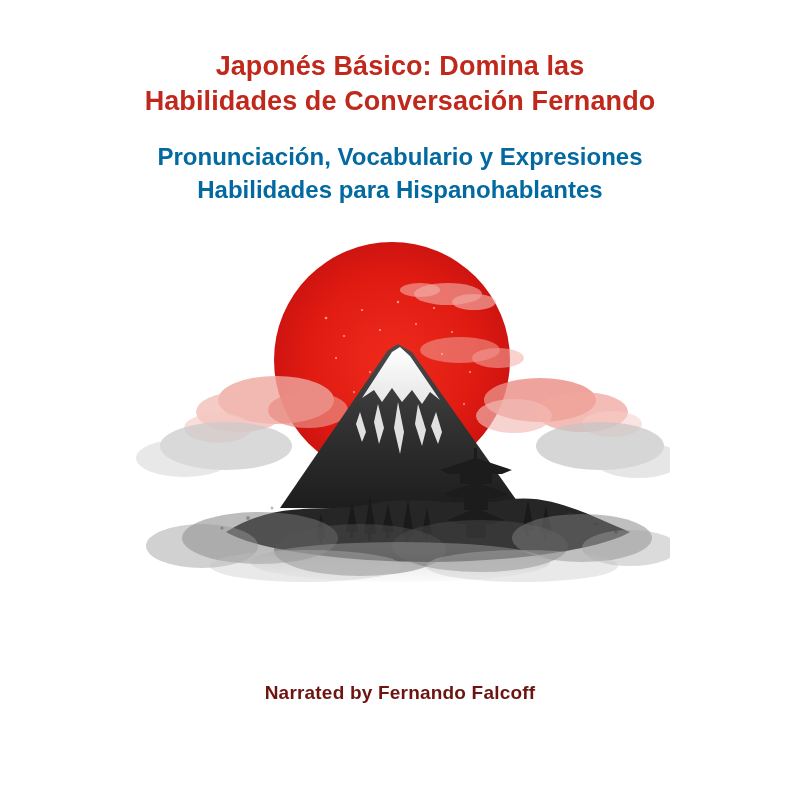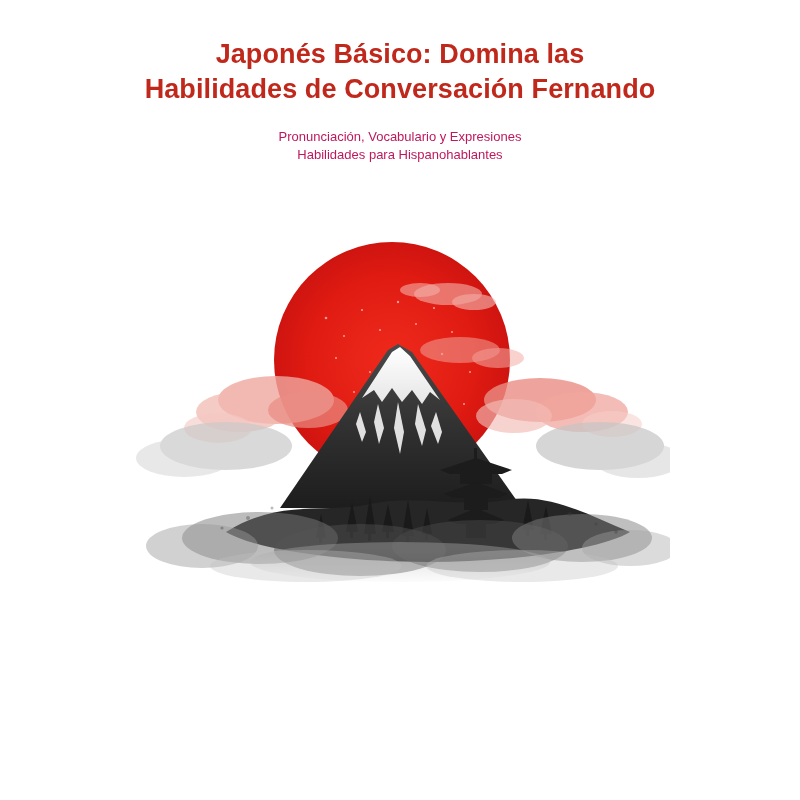--- a/index.html
+++ b/index.html
@@ -18,40 +18,40 @@
     width: 800px;
     height: 800px;
     background: #ffffff;
     box-sizing: border-box;
     display: flex;
     flex-direction: column;
     align-items: center;
   }
   .title-block {
     width: 700px;
-    margin-top: 37px;
+    margin-top: 49px;
     text-align: center;
   }
   .title {
     font-size: 27px;
     font-weight: bold;
     color: #c0281c;
     line-height: 1.28;
     letter-spacing: 0.1px;
     margin: 0;
   }
   .title .line {
     display: block;
   }
   .subtitle {
     margin-top: 22px;
-    font-size: 13px;
-    color: #be185d;
+    font-size: 24px;
+    color: #0369a1;
     line-height: 1.38;
-    font-weight: normal;
+    font-weight: bold;
   }
   .subtitle .line {
     display: block;
   }
 
   
   .art {
     position: absolute;
     left: 50%;
     top: 232px;
@@ -239,15 +239,16 @@
           <circle cx="142" cy="276" r="1.5"></circle>
         <circle cx="440" cy="282" r="2"></circle>
           <circle cx="466" cy="292" r="1.5"></circle>
         <circle cx="92" cy="296" r="1.6"></circle>
           <circle cx="486" cy="300" r="1.8"></circle>
       </g>
     </svg>
   </div>
 
   <div class="credits">
+    <div class="narrator">Narrated by Fernando Falcoff</div>
   </div>
 
 </div>
 
 </body></html>

